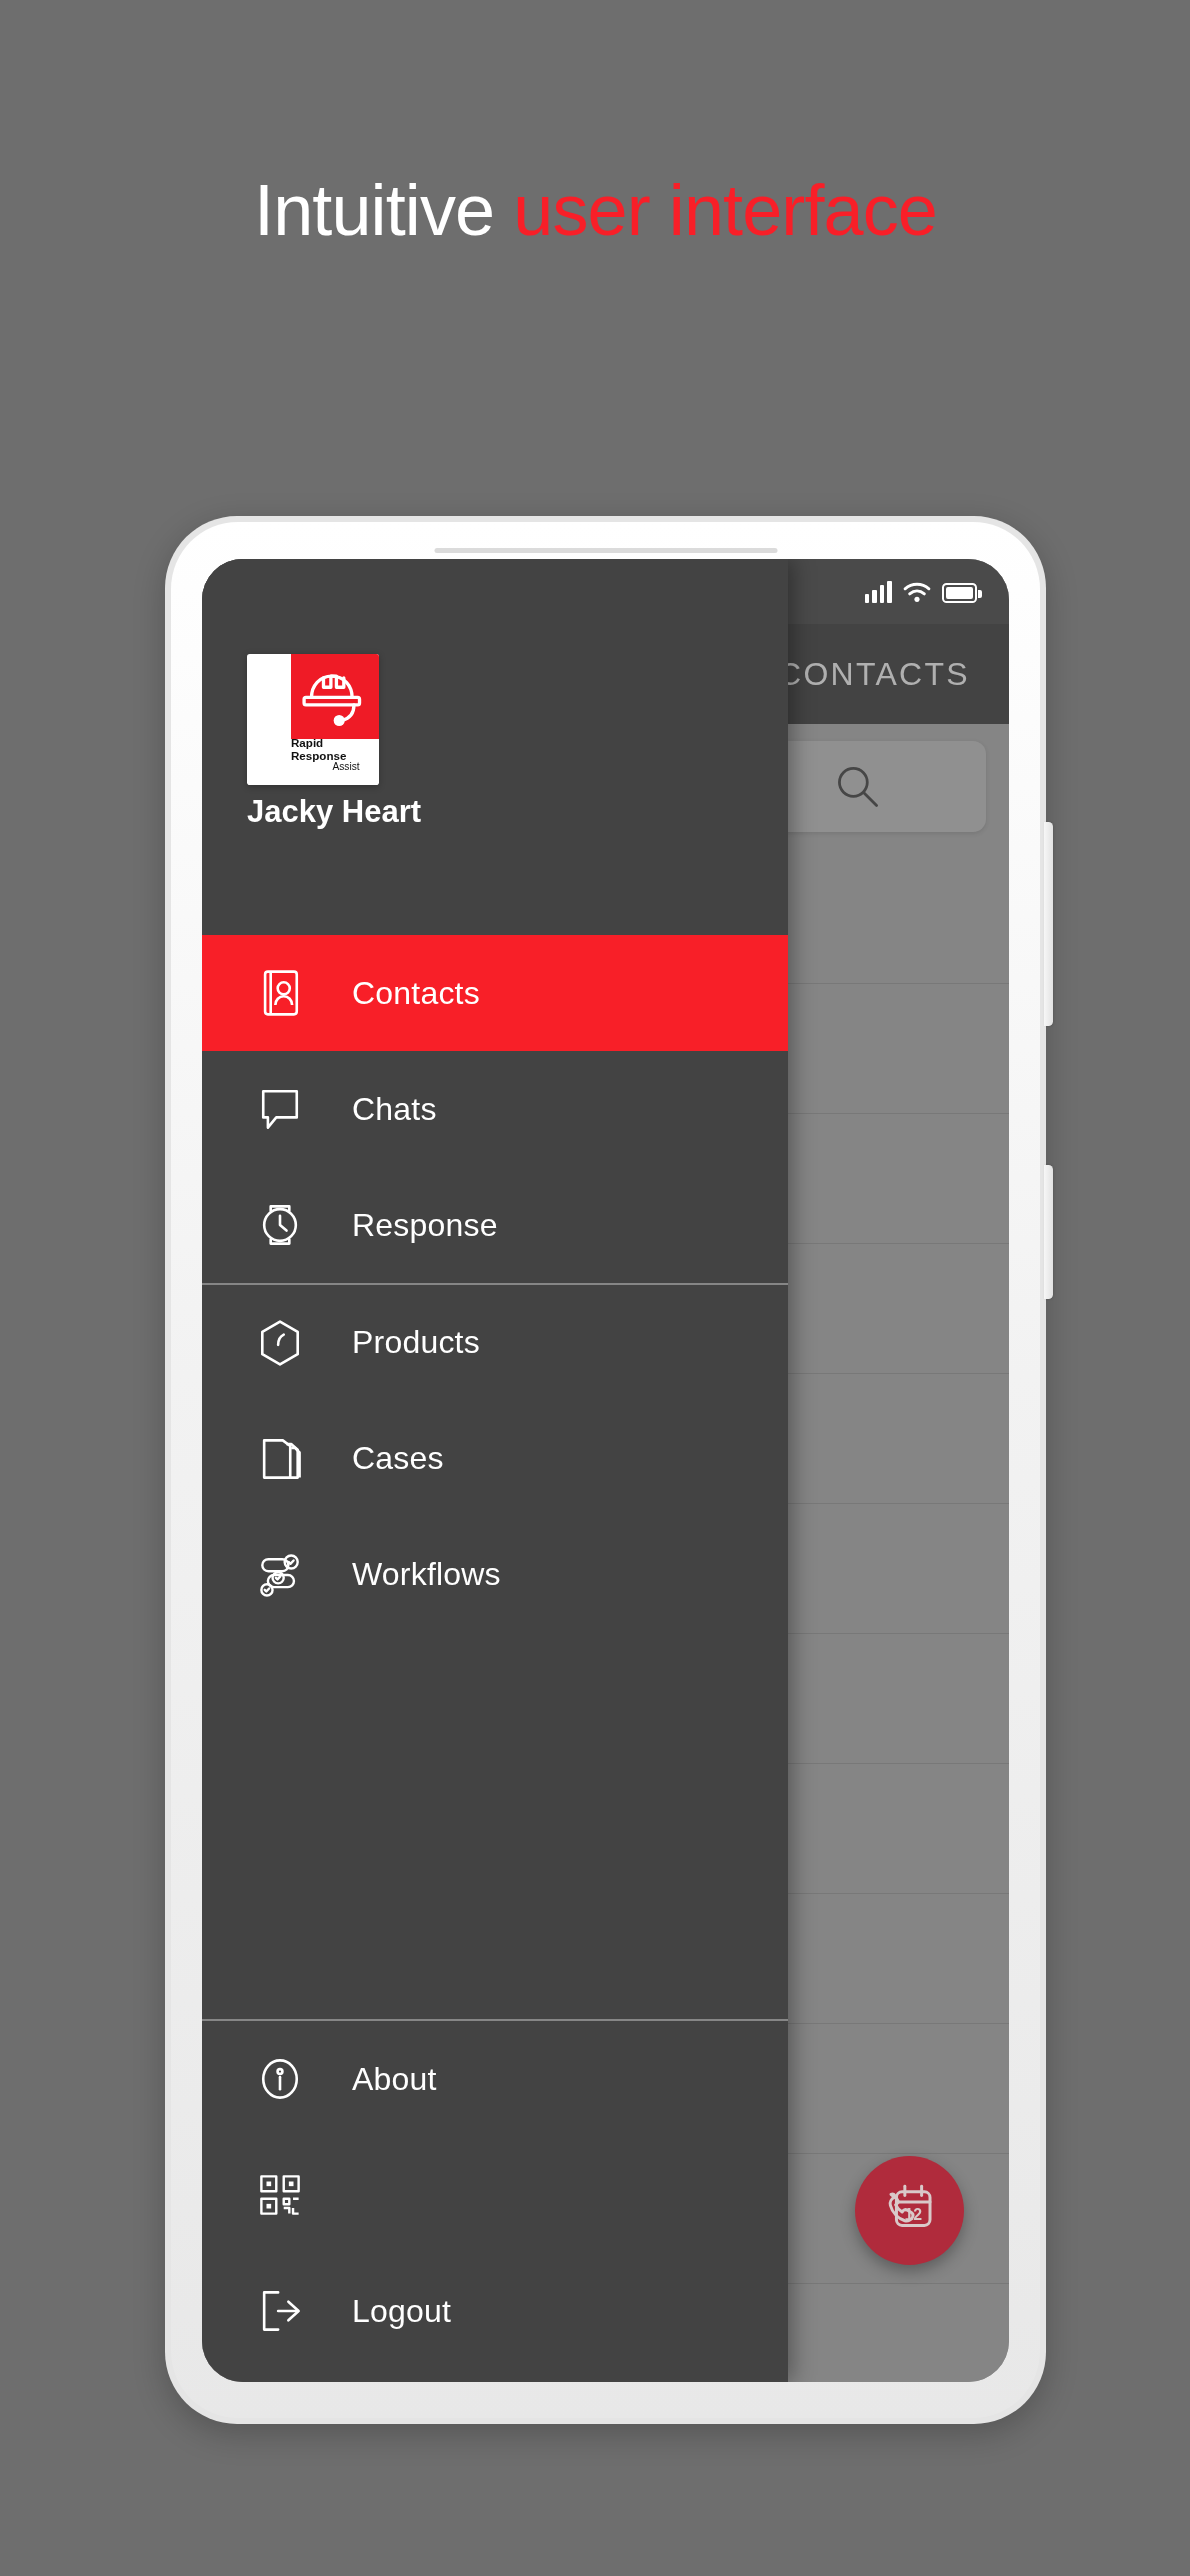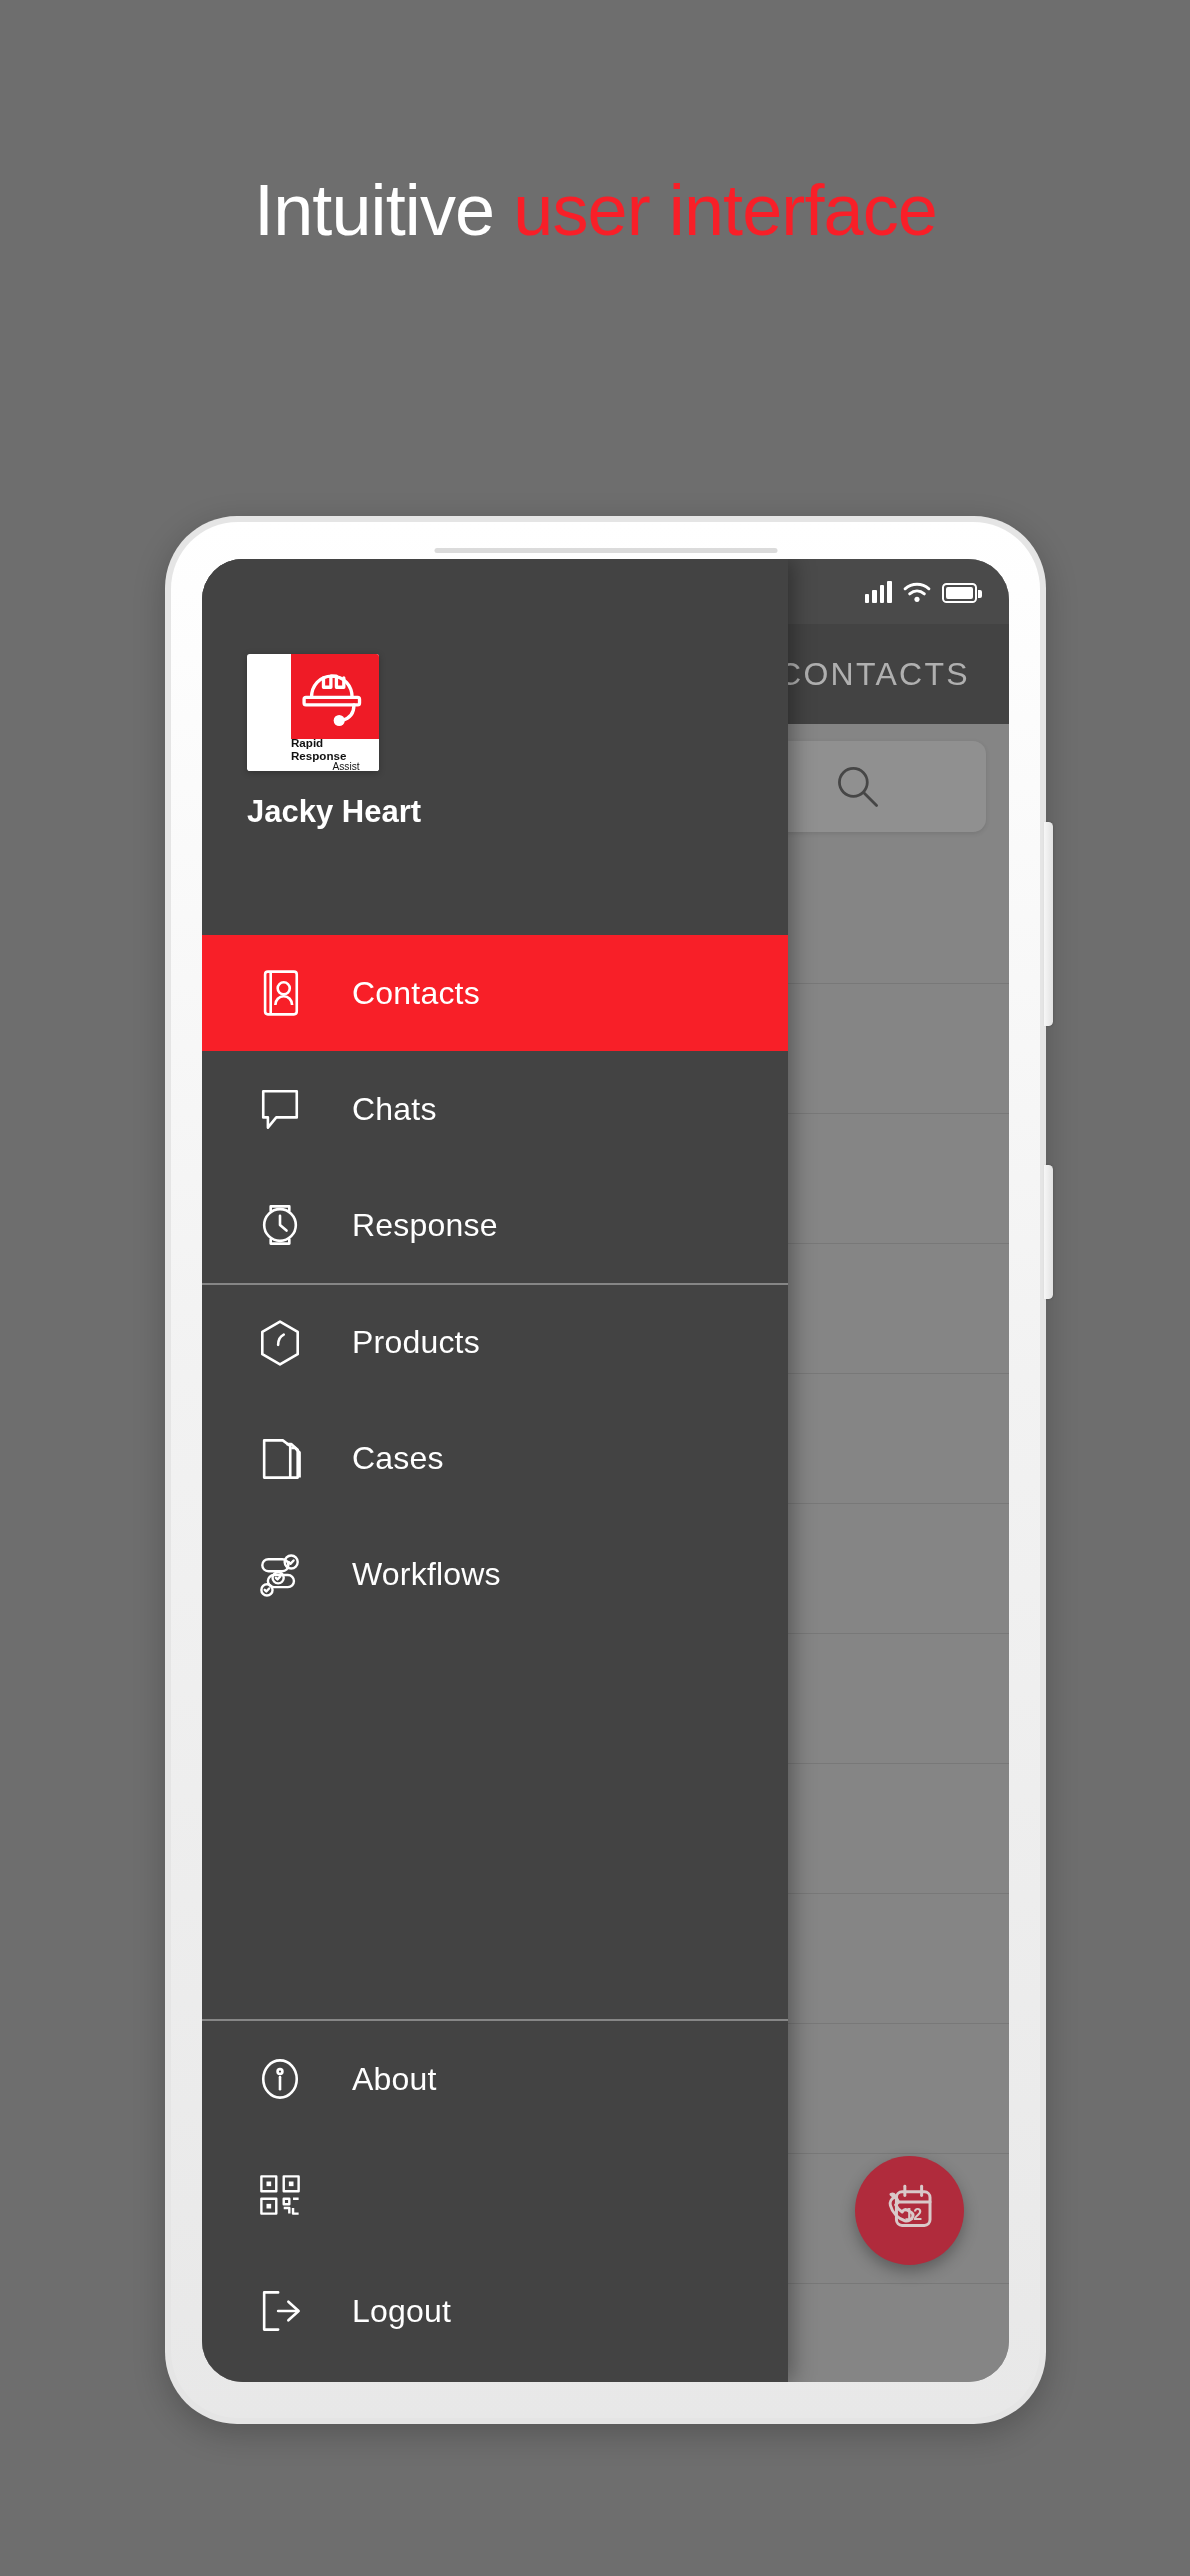--- a/index.html
+++ b/index.html
@@ -153,21 +153,21 @@
     width:586px; height:1823px;
     background:#434343;
     z-index:8;
     box-shadow:4.6px 0 20.4px rgba(0,0,0,.35);
     display:flex; flex-direction:column;
   }
   .drawer-top{ position:relative; height:376px; flex:none; }
 
   .logo{
     position:absolute; left:45px; top:95px;
-    width:132px; height:117px;
+    width:132px; height:131px;
     background:#ffffff;
     border-radius:2.8px;
     overflow:hidden;
     box-shadow:0 1.9px 6.5px rgba(0,0,0,.25);
     padding-left:44px;
   }
   .logo-mark{
     height:85px; background:#ef1b26;
     display:flex; align-items:center; justify-content:center;
   }

